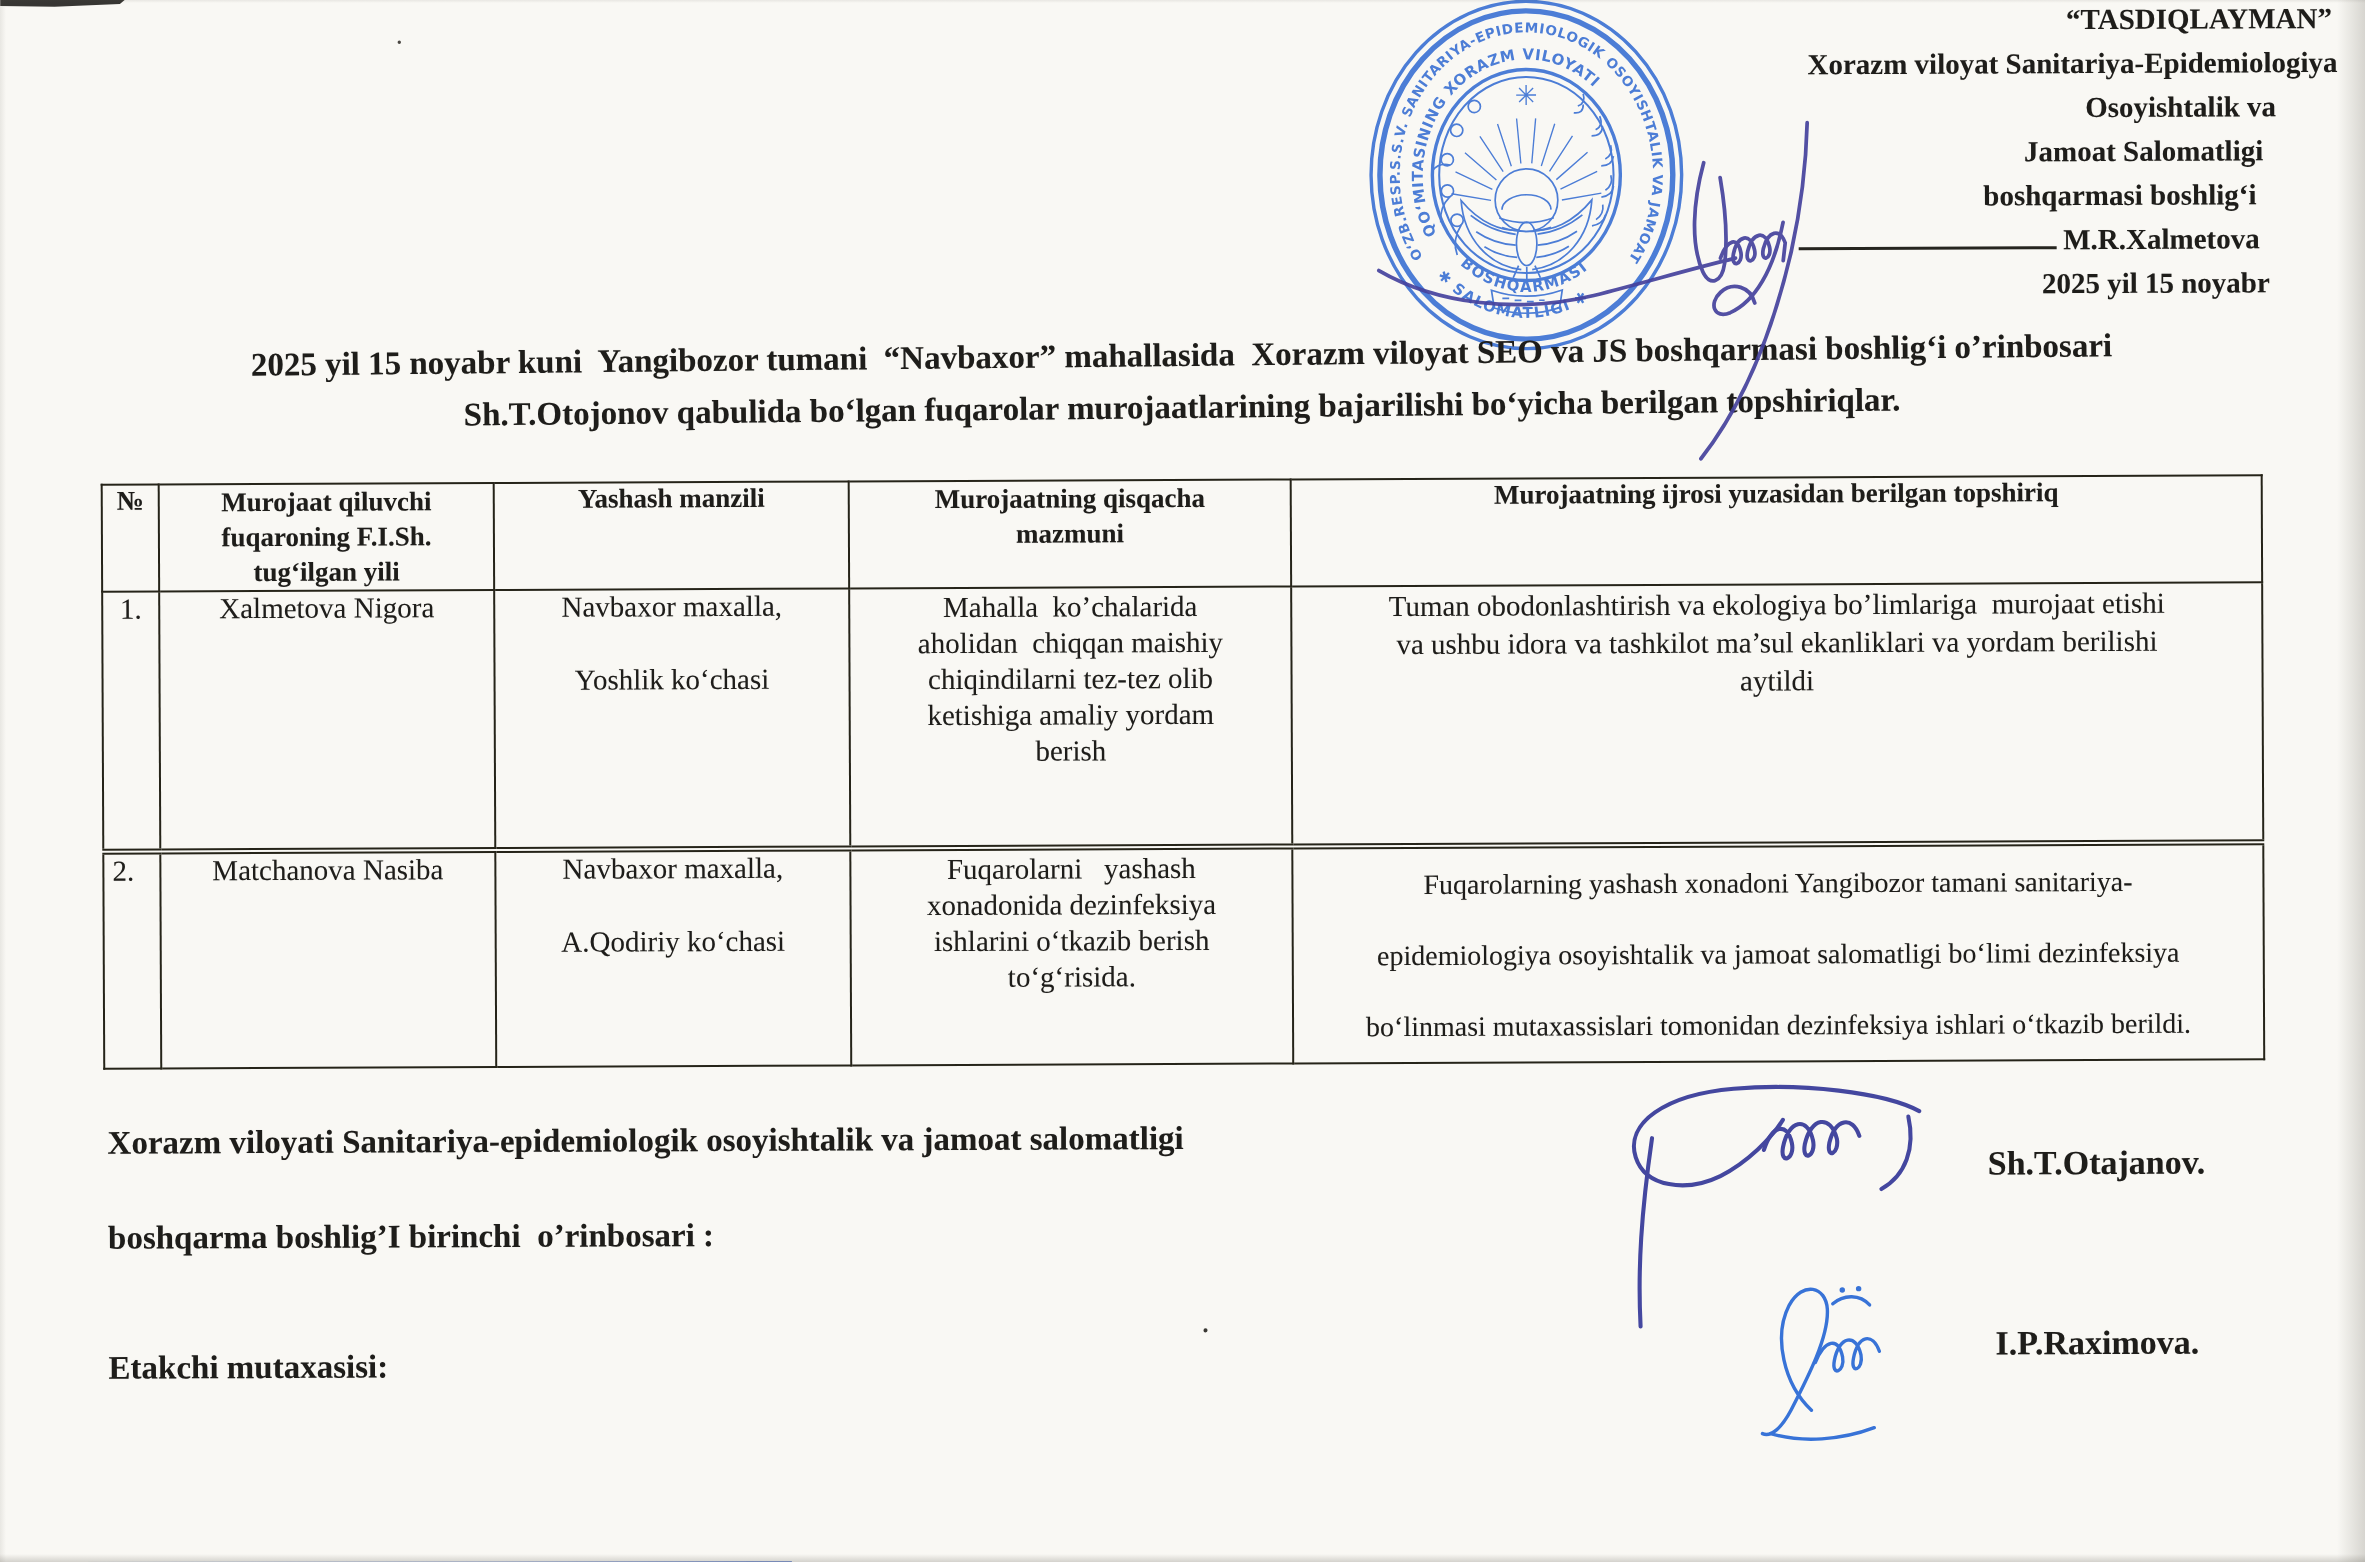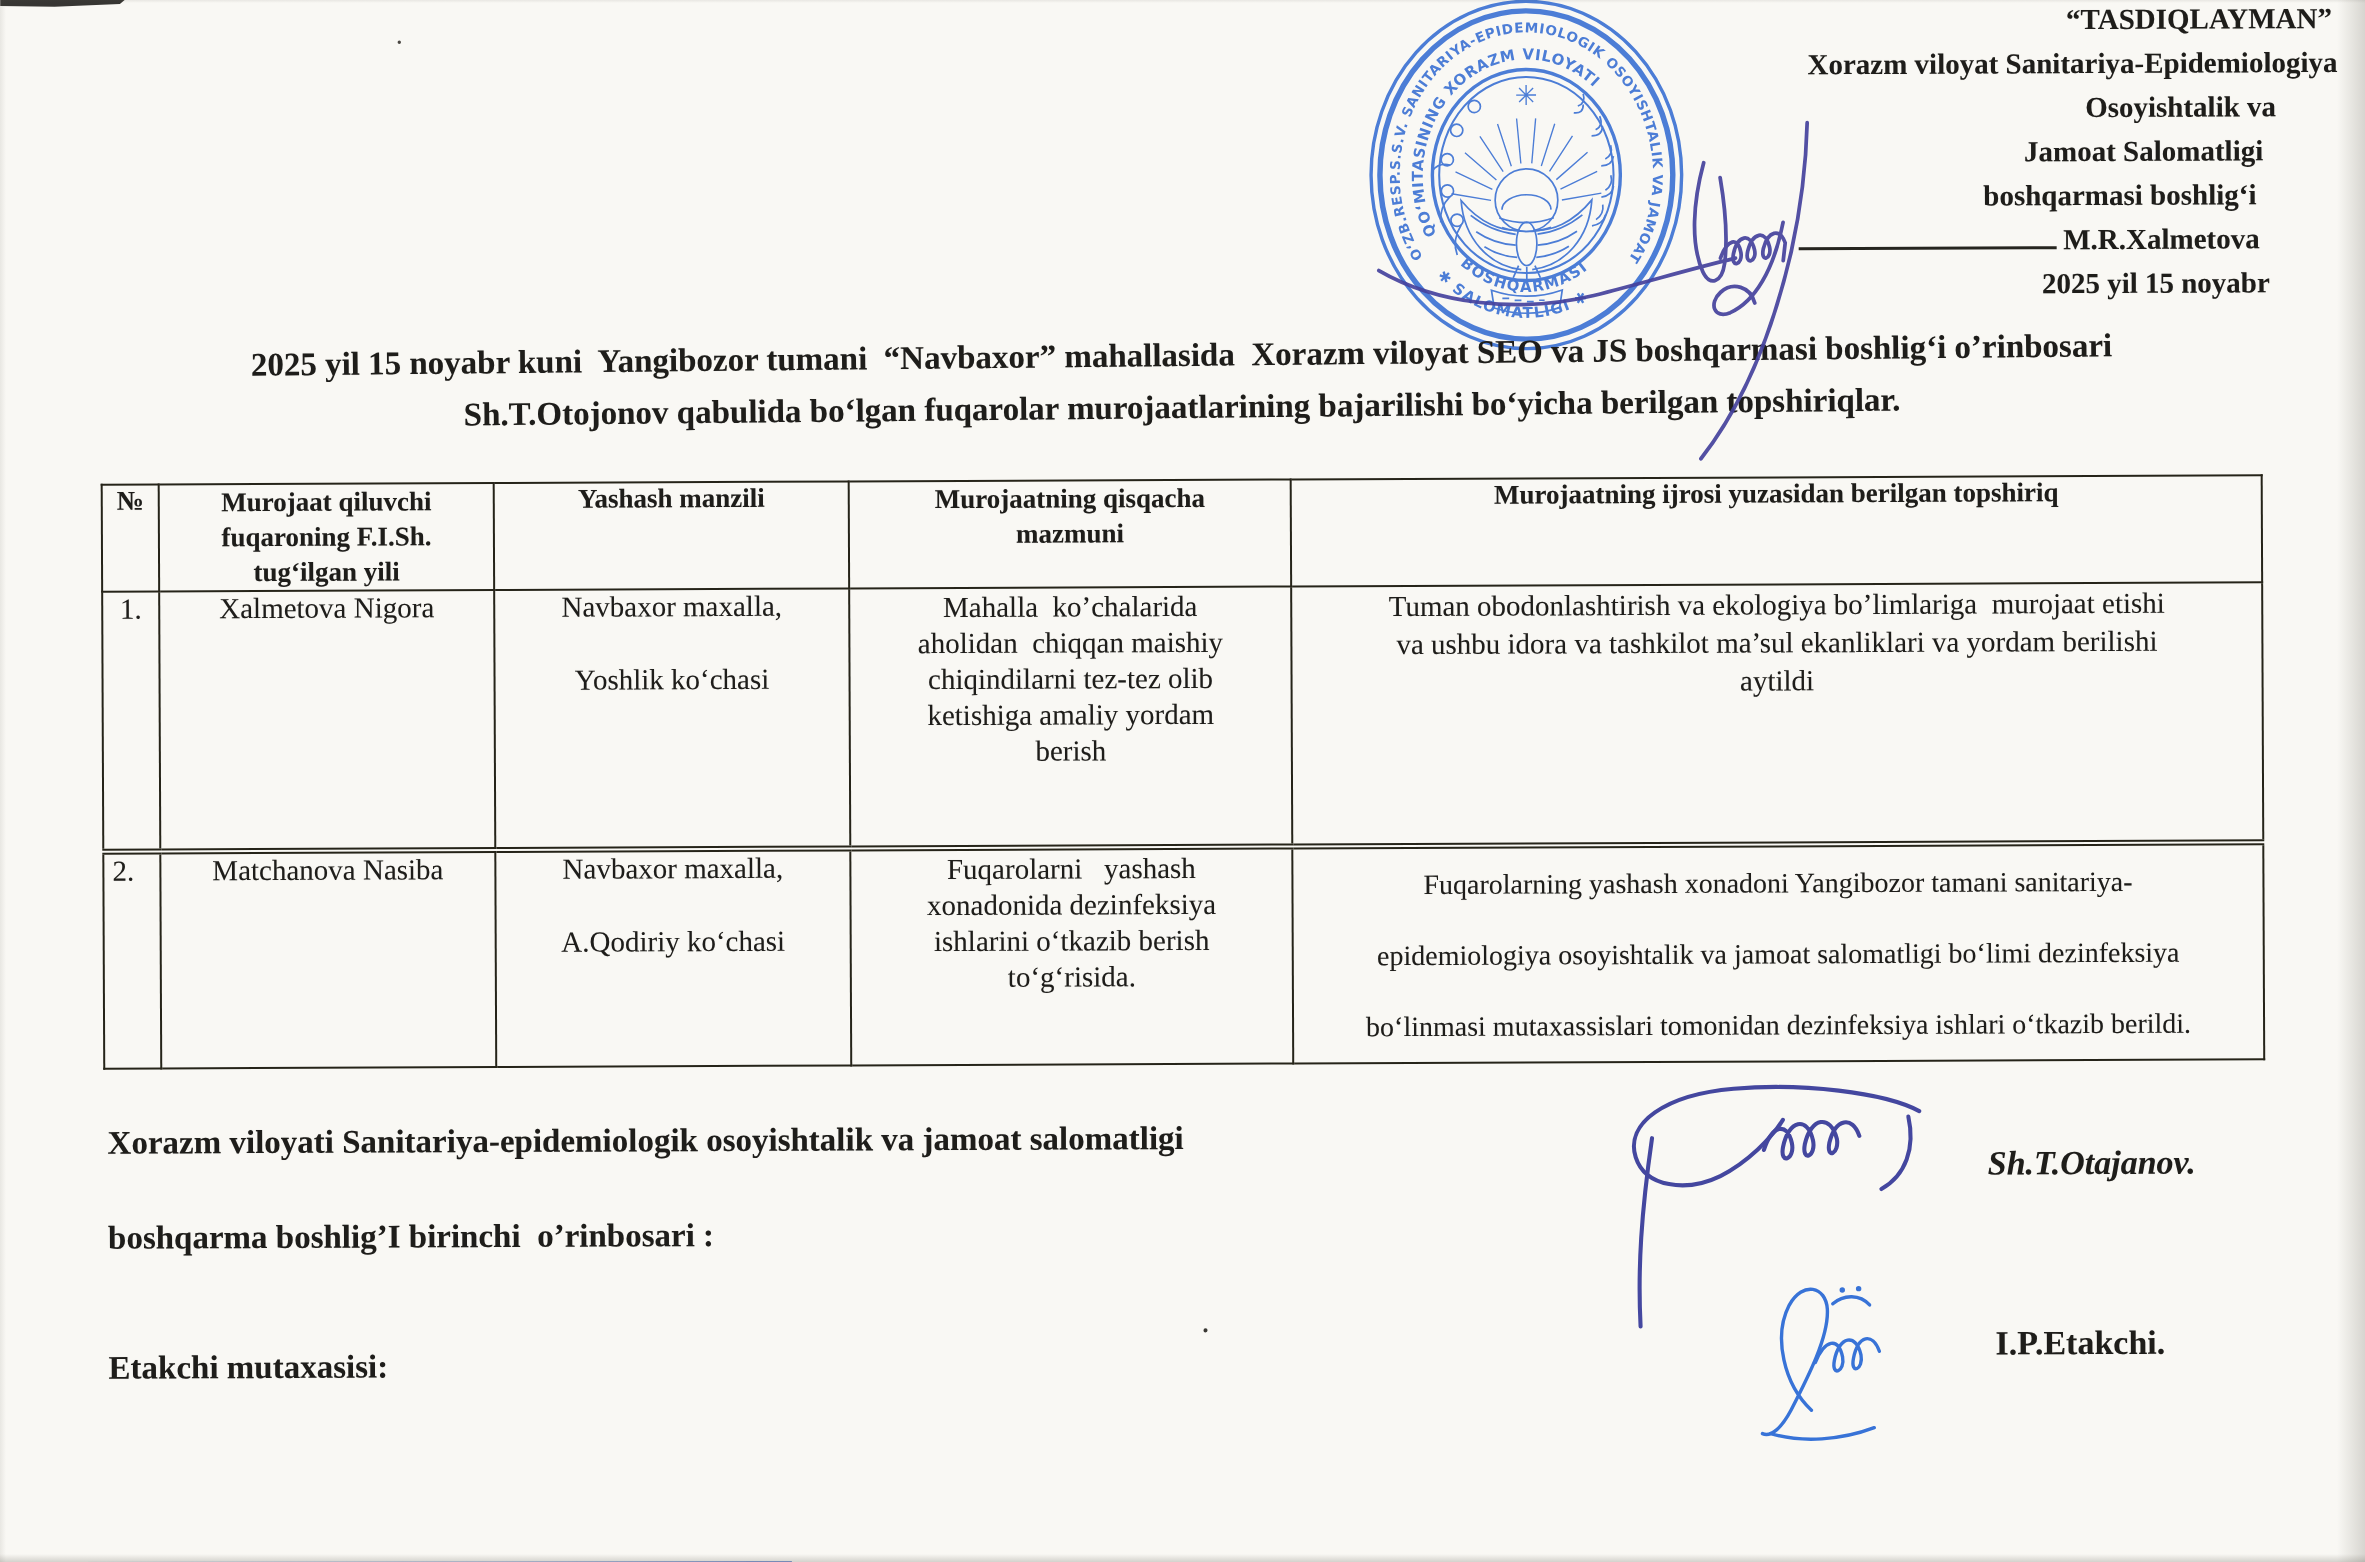--- a/index.html
+++ b/index.html
@@ -60,21 +60,21 @@
   .lh53{line-height:36px;} .lh56{line-height:38px;}
   .gap58{height:40px;}
   .instr2{font-size:28px;line-height:71px;padding-top:15px;}
 
   
   .f-line{position:absolute;left:106px;font-weight:bold;font-size:33px;white-space:pre;}
   .f1{top:1120px;}
   .f2{top:1215px;}
   .f3{top:1345px;}
   .sig-label{position:absolute;font-weight:bold;font-size:34px;white-space:pre;}
-  .sig-label-1{left:1986px;top:1148px;font-style:italic;}
+  .sig-label-1{left:1986px;top:1148px;}
   .sig-label-2{left:1993px;top:1328px;}
 
   
   .edge-right{position:absolute;right:0;top:0;width:29px;height:100%;
     background:linear-gradient(to right,rgba(86,82,72,0),rgba(86,82,72,.22));}
   .edge-bottom{position:absolute;left:0;bottom:0;width:100%;height:8.9px;
     background:linear-gradient(to bottom,rgba(86,82,72,0),rgba(86,82,72,.26));}
   .edge-left{position:absolute;left:0;top:0;width:6.1px;height:100%;
     background:linear-gradient(to right,rgba(86,82,72,.10),rgba(86,82,72,0));}
   .edge-top{position:absolute;left:0;top:0;width:100%;height:3.4px;
@@ -242,21 +242,21 @@
             <div class="ln">bo‘linmasi mutaxassislari tomonidan dezinfeksiya ishlari o‘tkazib berildi.</div>
           </td>
         </tr>
       </tbody>
     </table>
 
     <div class="f-line f1 txt">Xorazm viloyati Sanitariya-epidemiologik osoyishtalik va jamoat salomatligi</div>
     <div class="f-line f2 txt">boshqarma boshlig’I birinchi  o’rinbosari :</div>
     <div class="f-line f3 txt">Etakchi mutaxasisi:</div>
     <div class="sig-label sig-label-1 txt">Sh.T.Otajanov.</div>
-    <div class="sig-label sig-label-2 txt">I.P.Etakchi.</div>
+    <div class="sig-label sig-label-2 txt">I.P.Raximova.</div>
 
     <svg class="ink" width="2366" height="1563" viewBox="0 0 3469 2292" xmlns="http://www.w3.org/2000/svg">
 
       <g stroke="#45429d" stroke-width="5.5" fill="none" stroke-linecap="round" opacity="0.92">
         <path d="M2025,398 C2110,448 2230,462 2340,436 C2420,416 2480,398 2548,382"></path>
         <path d="M2502,242 C2486,300 2482,360 2500,402 C2510,424 2528,418 2532,390 C2538,344 2532,300 2526,264"></path>
         <path d="M2526,382 c10,-28 26,-32 30,-8 c3,18 -15,24 -11,2 c6,-28 25,-32 31,-6 c4,18 -15,24 -10,2 c7,-28 26,-32 32,-6 c4,18 -14,24 -9,2 c7,-26 24,-30 32,-8 l-3,26"></path>
         <path d="M2654,184 C2652,250 2644,310 2630,372 C2600,500 2556,600 2496,676"></path>
         <path d="M2618,330 C2604,400 2576,446 2540,462 C2516,472 2508,448 2526,432 C2544,416 2570,424 2576,448"></path>
       </g>

